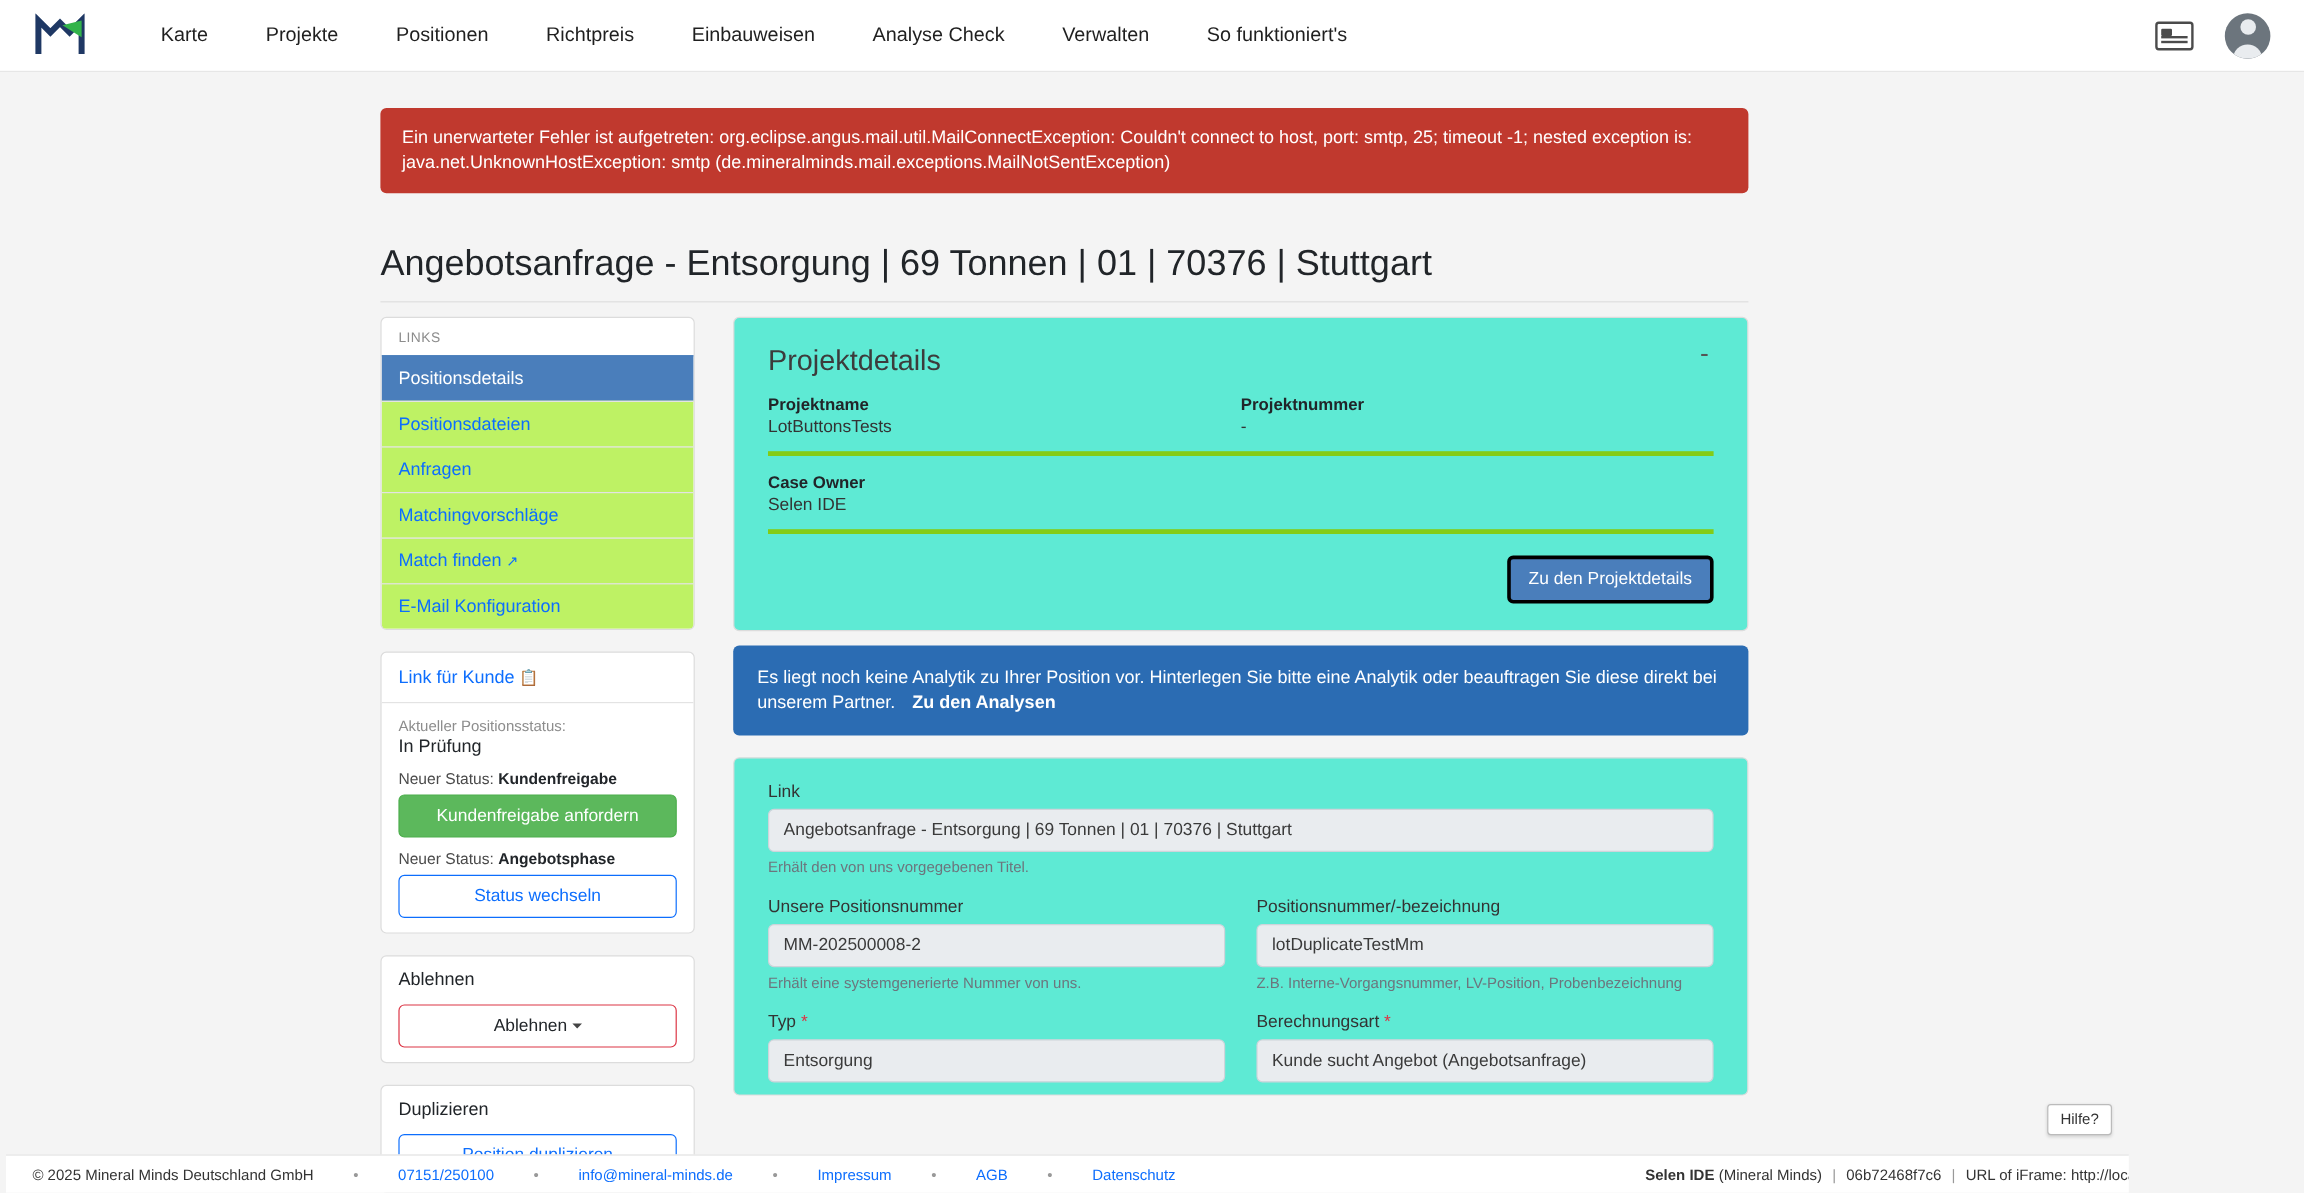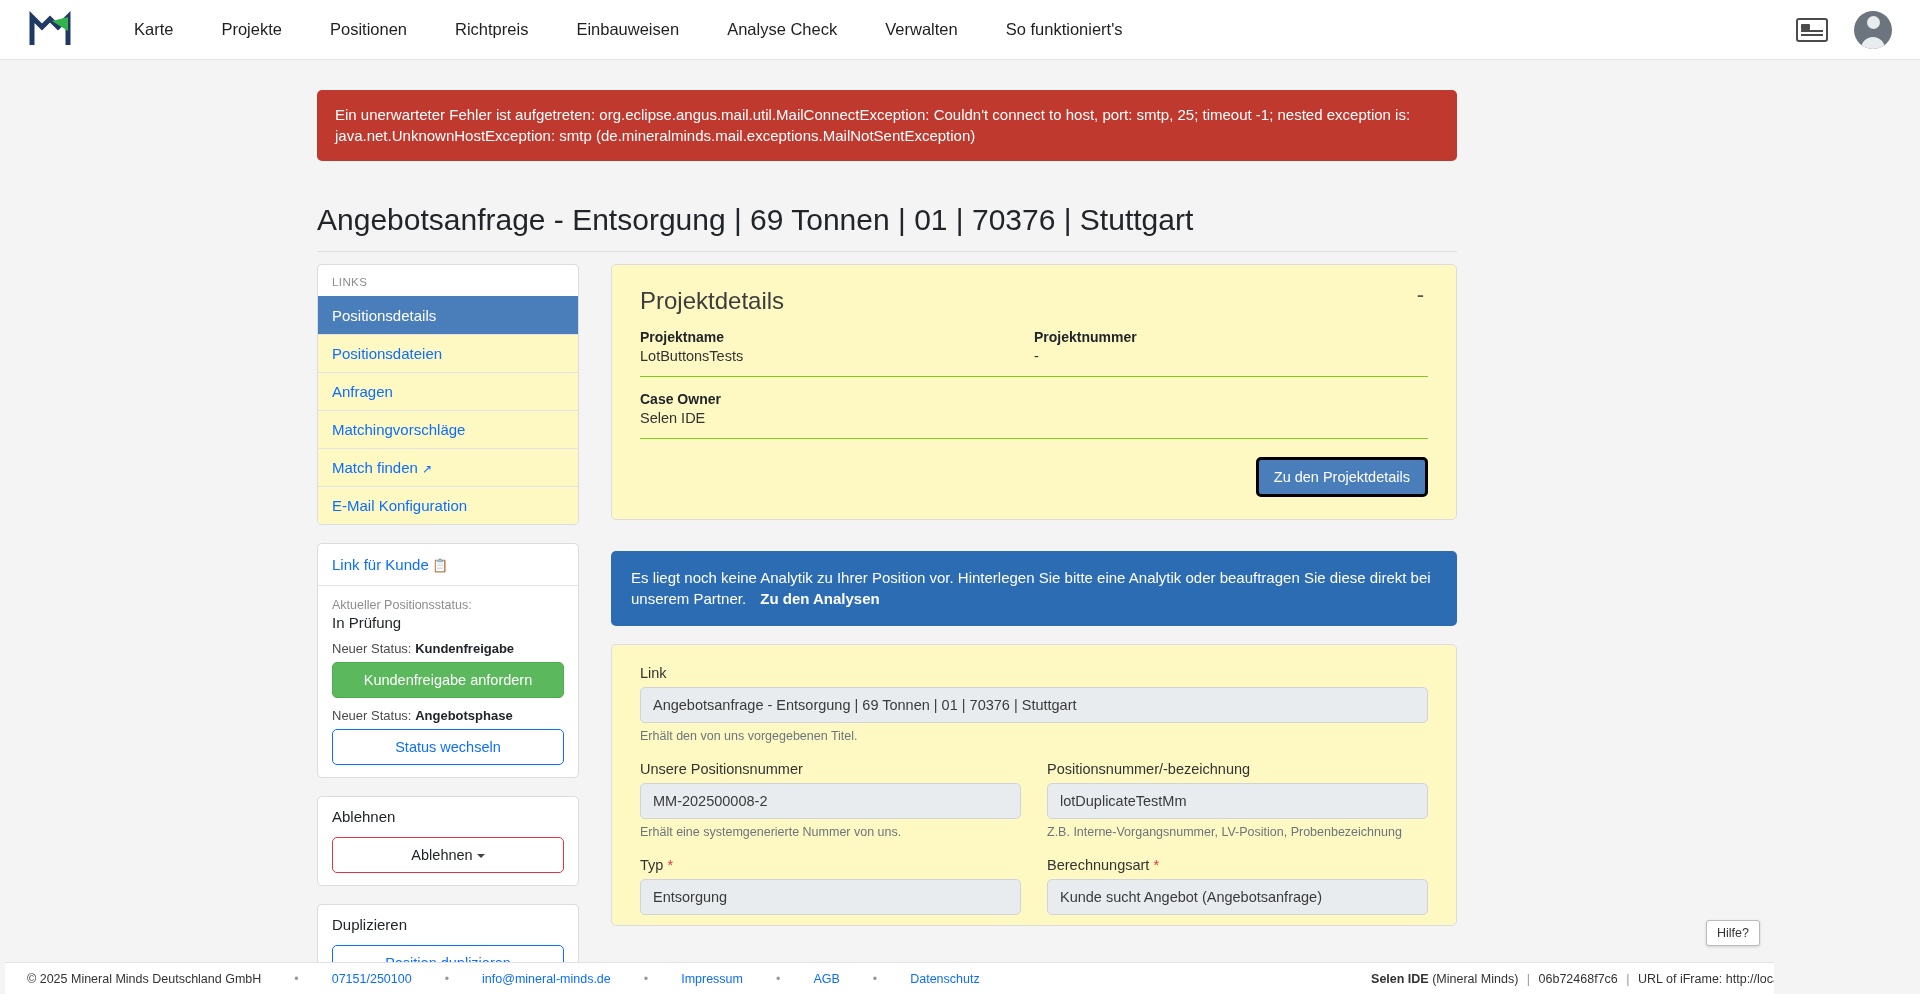--- a/index.html
+++ b/index.html
@@ -134,21 +134,21 @@
     padding: 11px 14px 8px 14px;
   }
   .list-item {
     display: block;
     padding: 10px 14px;
     font-size: 15px;
     color: #0d6efd;
     border-top: 1px solid #e3e3e3;
     text-decoration: none;
     cursor: pointer;
-    background: #fef9c3;
+    background: #bef264;
   }
   .list-item.active {
     background: #4a7ebb;
     color: #ffffff;
     border-color: #4a7ebb;
   }
   .ext-icon { font-size: 12px; margin-left: 4px; }
 
   .card-pad { padding: 12px 14px; }
   .link-kunde {
@@ -182,37 +182,37 @@
   }
   .btn-green { background: #5cb85c; border-color: #4cae4c; color: #fff; }
   .btn-outline-blue { background: #fff; border-color: #0d6efd; color: #0d6efd; }
   .btn-outline-red { background: #fff; border-color: #dc3545; color: #212529; }
 
   .section-title { font-size: 15px; color: #212529; padding: 11px 14px 0 14px; }
   .caret { display: inline-block; margin-left: 4px; border: solid transparent; border-width: 4px 4px 0 4px; border-top-color: #444; vertical-align: middle; }
 
   
   .panel {
-    background: #fef9c3;
+    background: #5eead4;
     border: 1px solid #dcdcdc;
     border-radius: 5px;
-    margin-bottom: 31px;
+    margin-bottom: 12px;
     padding: 22px 28px 22px 28px;
   }
   .panel-head {
     display: flex; align-items: flex-start; justify-content: space-between;
   }
   .panel-title { font-size: 24px; font-weight: 400; color: #3c3c3c; }
   .collapse-btn {
     font-size: 22px; color: #555; cursor: pointer; line-height: 16px; padding: 0 4px;
   }
 
   .detail-row {
     display: flex;
-    border-bottom: 1px solid #84cc16;
+    border-bottom: 4px solid #84cc16;
     padding: 14px 0 12px 0;
   }
   .detail-row:last-of-type { border-bottom: 1px solid #eaeaea; }
   .dcell { padding-right: 16px; }
   .dcell .k { font-size: 14px; font-weight: bold; color: #212529; }
   .dcell .v { font-size: 14.5px; color: #333; margin-top: 3px; }
   .w-50 { width: 50%; }
   .w-37 { width: 37%; }
   .w-18 { width: 18%; }
 

